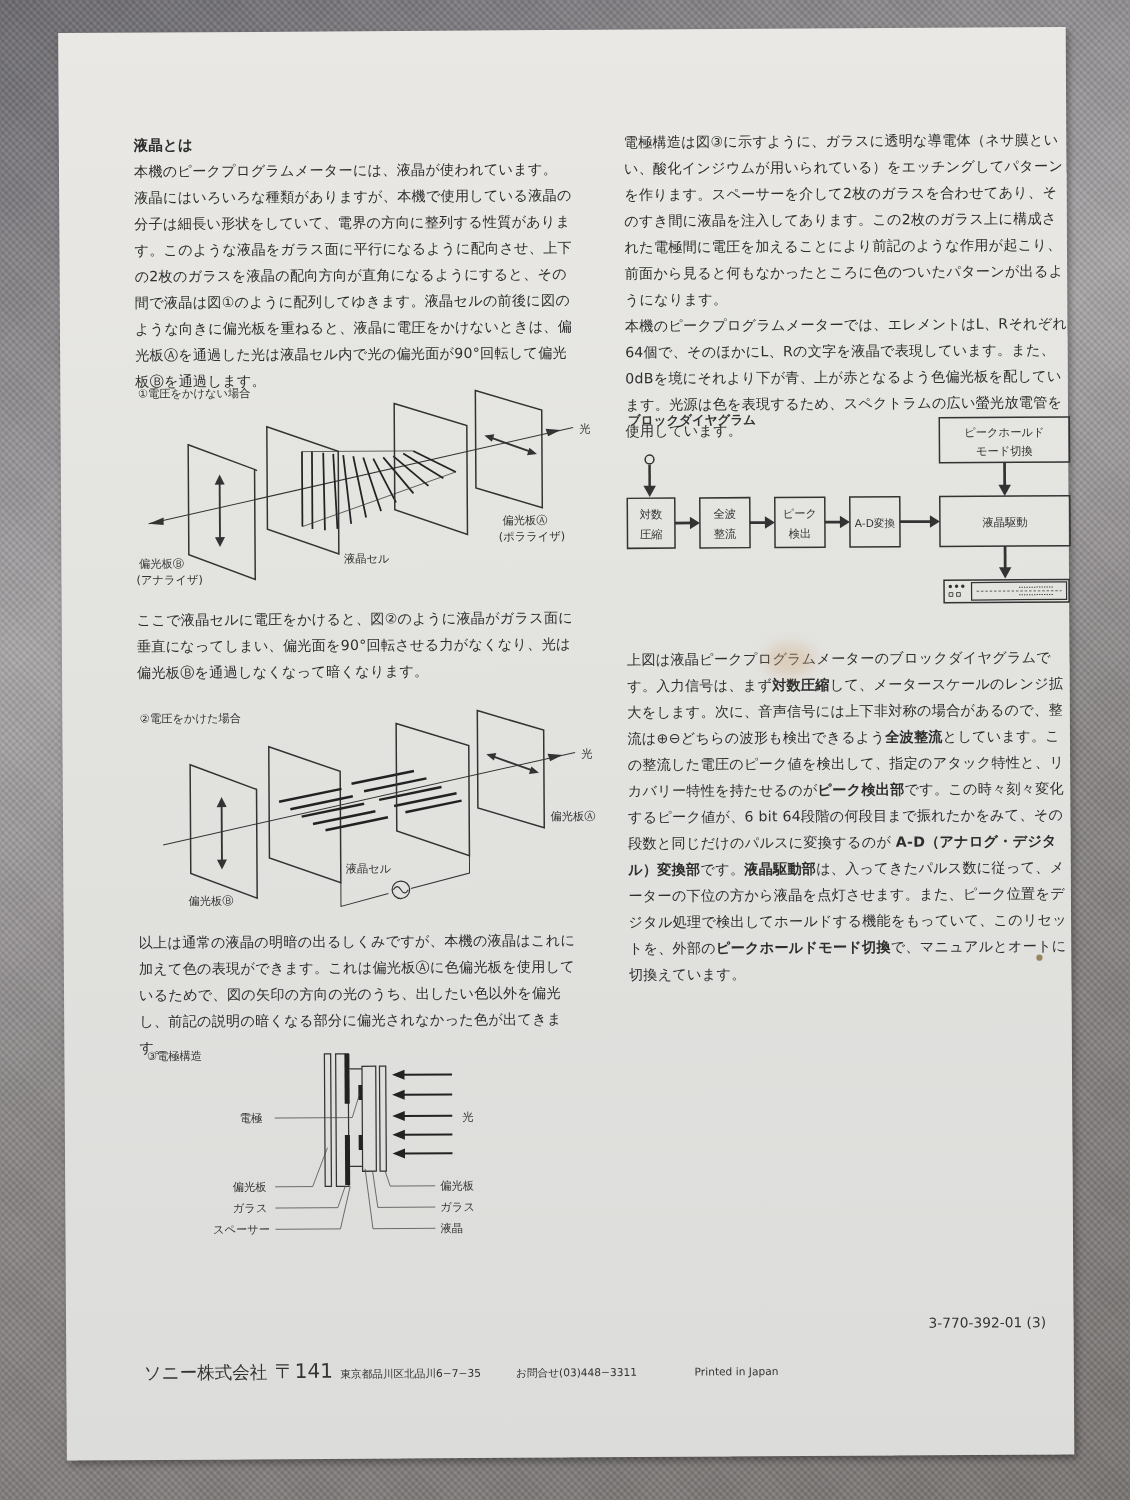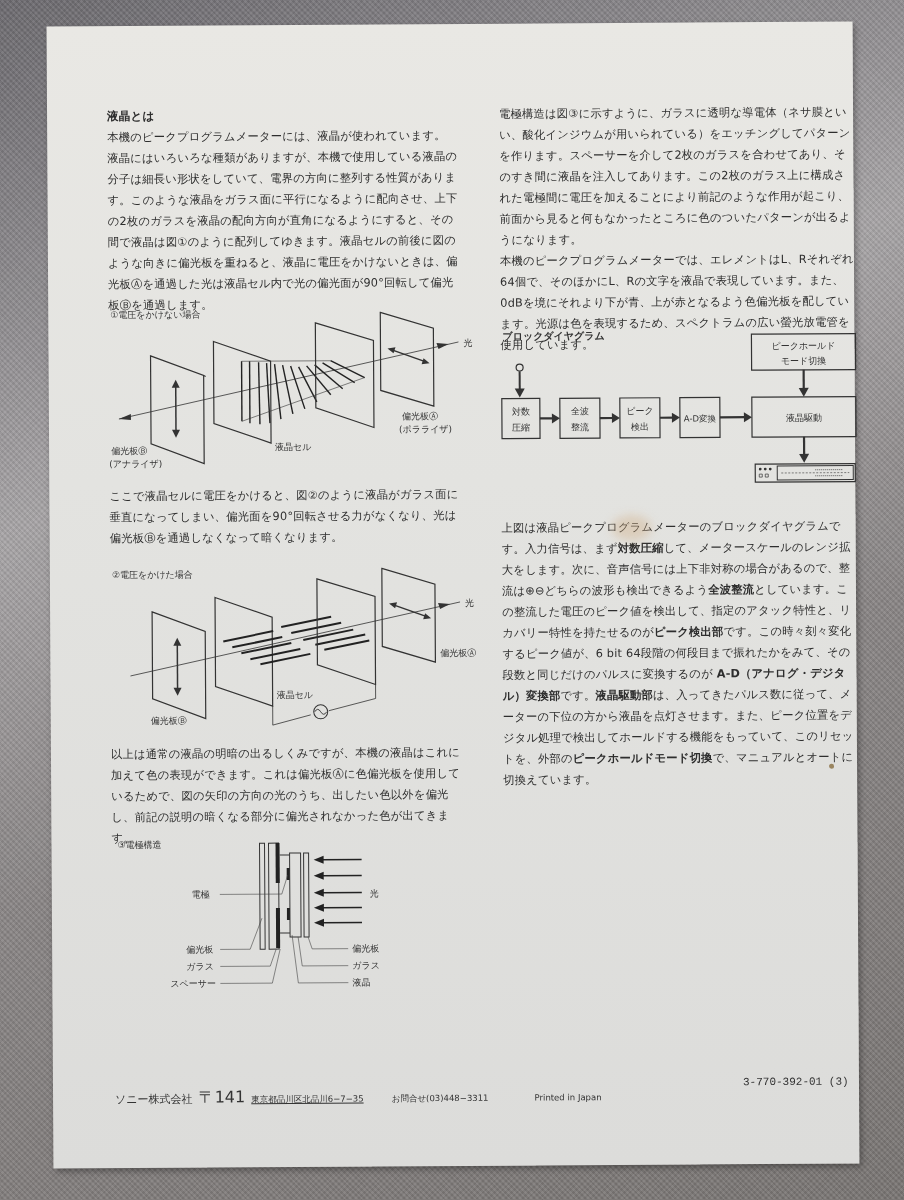--- a/index.html
+++ b/index.html
@@ -249,24 +249,24 @@
     </svg>
   </div>
 
   <div class="col" style="left:452px; top:494px; width:356px;">
     <p id="para3"><span>上図は液晶ピークプログラムメーターのブロックダイヤグラムです。入力信号は、まず</span><b>対数圧縮</b><span>して、メータースケールのレンジ拡大をします。次に、音声信号には上下非対称の場合があるので、整流は⊕⊖どちらの波形も検出できるよう</span><b>全波整流</b><span>としています。この整流した電圧のピーク値を検出して、指定のアタック特性と、リカバリー特性を持たせるのが</span><b>ピーク検出部</b><span>です。この時々刻々変化するピーク値が、6 bit 64段階の何段目まで振れたかをみて、その段数と同じだけのパルスに変換するのが </span><b>A-D（アナログ・デジタル）変換部</b><span>です。</span><b>液晶駆動部</b><span>は、入ってきたパルス数に従って、メーターの下位の方から液晶を点灯させます。また、ピーク位置をデジタル処理で検出してホールドする機能をもっていて、このリセットを、外部の</span><b>ピークホールドモード切換</b><span>で、マニュアルとオートに切換えています。</span></p>
   </div>
 
   <div class="stain" style="left:562px; top:492px; width:40px; height:26px; background:rgba(205,165,120,0.35); filter:blur(5px);"></div>
   <div class="stain" style="left:778px; top:742px; width:5px; height:5px; background:#9a8560;"></div>
 
-  <div class="docno" style="left:690px; top:1054px;font-family:Liberation Mono, monospace;">
+  <div class="docno" style="left:690px; top:1030px;">
     <span>3-770-392-01</span>
     <span>(3)</span>
   </div>
   <div class="footer" style="left:62px; top:1062px;">
-    <span style="font-size:11px;">ソニー株式会社</span>&nbsp;
+    <span style="font-size:14px;">ソニー株式会社</span>&nbsp;
     <span style="font-size:16px;">〒141</span>&nbsp;
-    <span style="font-size:8.5px;text-decoration:underline;">東京都品川区北品川6−7−35</span>&nbsp;
+    <span style="font-size:8.5px;">東京都品川区北品川6−7−35</span>&nbsp;
     <span style="font-size:8.5px;margin-left:22px;">お問合せ(03)448−3311</span>&nbsp;
     <span style="font-size:8.5px;padding-left:40px;">Printed in Japan</span>
   </div>
 </div>
 
 </body></html>

